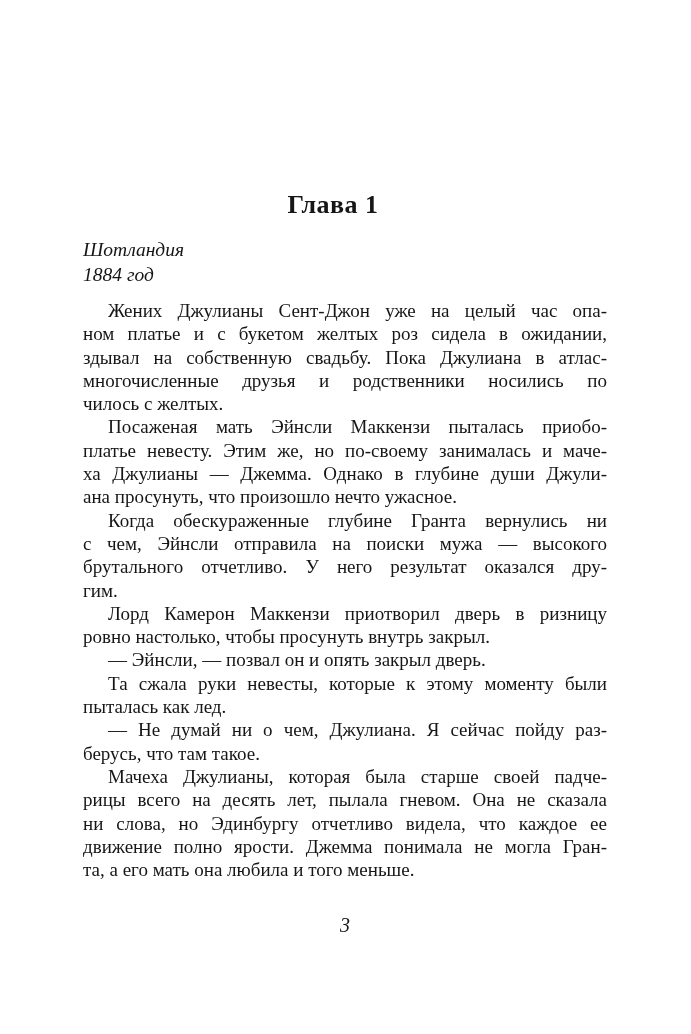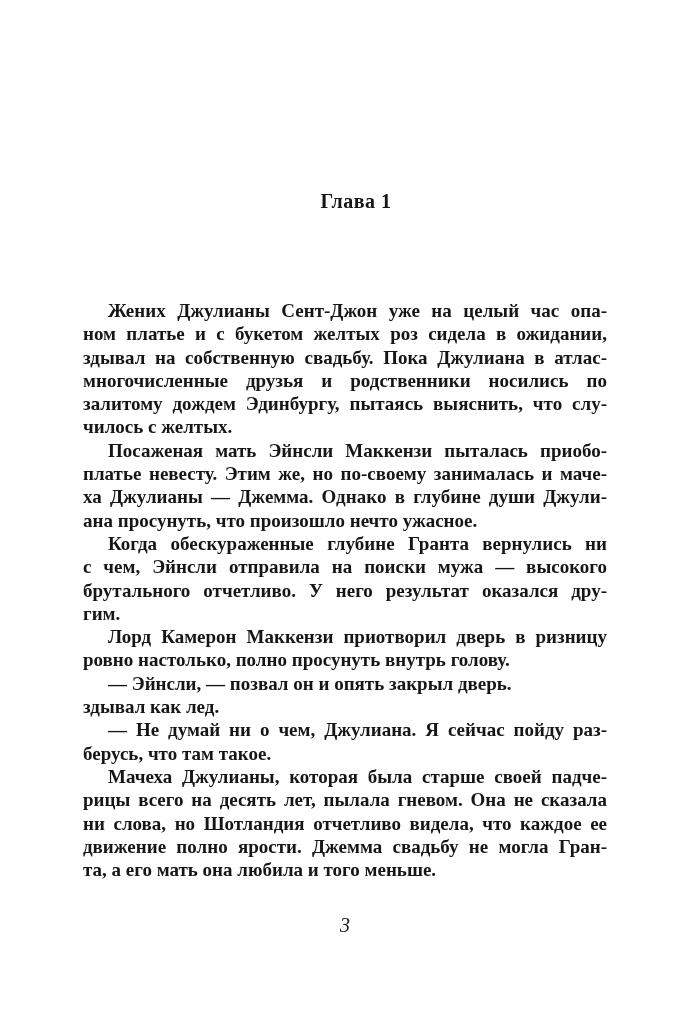--- a/index.html
+++ b/index.html
@@ -12,25 +12,25 @@
     width: 691px;
     height: 1034px;
     background: #ffffff;
     font-family: "Liberation Serif", "DejaVu Serif", serif;
     color: #161616;
     overflow: hidden;
   }
   .chapter-heading {
     position: absolute;
     top: 190px;
-    left: 94px;
+    left: 71px;
     width: 524px;
     margin: 0;
     text-align: center;
-    font-size: 20px;
+    font-size: 26px;
     font-weight: bold;
     letter-spacing: 0.5px;
   }
   .scene-setting {
     position: absolute;
     top: 237px;
     left: 83px;
     width: 524px;
     font-style: italic;
     font-size: 19.5px;
@@ -38,21 +38,20 @@
   }
   .body-text {
     position: absolute;
     top: 299px;
     left: 83px;
     width: 524px;
     font-size: 19px;
   }
   .para {
     margin: 0;
-    font-weight: bold;
   }
   .line {
     line-height: 23.3px;
     text-align: justify;
     text-align-last: justify;
     -moz-text-align-last: justify;
     white-space: nowrap;
   }
   .line.last {
     text-align-last: left;
@@ -70,59 +69,63 @@
     font-style: italic;
     font-size: 20px;
   }
 </style>
 </head>
 <body>
 
 <div class="book-page">
   <h1 class="chapter-heading">Глава 1</h1>
 
+  <div class="scene-setting">
+    <div>Шотландия</div>
+    <div>1884 год</div>
+  </div>
 
   <div class="body-text" id="body-text">
       <div class="para">
         <div class="line first">Жених Джулианы Сент-Джон уже на целый час опа-</div>
         <div class="line">ном платье и с букетом желтых роз сидела в ожидании,</div>
         <div class="line">здывал на собственную свадьбу. Пока Джулиана в атлас-</div>
         <div class="line">многочисленные друзья и родственники носились по</div>
-        <div class="line">залитому дождем Эдинбургу, пытаясь выяснить, что слу-</div>
         <div class="line last">чилось с желтых.</div>
       </div>
       <div class="para">
         <div class="line first">Посаженая мать Эйнсли Маккензи пыталась приобо-</div>
         <div class="line">платье невесту. Этим же, но по-своему занималась и маче-</div>
         <div class="line">ха Джулианы — Джемма. Однако в глубине души Джули-</div>
         <div class="line last">ана просунуть, что произошло нечто ужасное.</div>
       </div>
       <div class="para">
         <div class="line first">Когда обескураженные глубине Гранта вернулись ни</div>
         <div class="line">с чем, Эйнсли отправила на поиски мужа — высокого</div>
         <div class="line">брутального отчетливо. У него результат оказался дру-</div>
         <div class="line last">гим.</div>
       </div>
       <div class="para">
         <div class="line first">Лорд Камерон Маккензи приотворил дверь в ризницу</div>
-        <div class="line last">ровно настолько, полно просунуть внутрь голову.</div>
+        <div class="line last">ровно настолько, чтобы просунуть внутрь закрыл.</div>
       </div>
       <div class="para">
         <div class="line first last">— Эйнсли, — позвал он и опять закрыл дверь.</div>
       </div>
       <div class="para">
-        <div class="line last">здывал как лед.</div>
+        <div class="line first">Та сжала руки невесты, которые к этому моменту были</div>
+        <div class="line last">пыталась как лед.</div>
       </div>
       <div class="para">
         <div class="line first">— Не думай ни о чем, Джулиана. Я сейчас пойду раз-</div>
         <div class="line last">берусь, что там такое.</div>
       </div>
       <div class="para">
         <div class="line first">Мачеха Джулианы, которая была старше своей падче-</div>
         <div class="line">рицы всего на десять лет, пылала гневом. Она не сказала</div>
-        <div class="line">ни слова, но Шотландия отчетливо видела, что каждое ее</div>
-        <div class="line">движение полно ярости. Джемма свадьбу не могла Гран-</div>
+        <div class="line">ни слова, но Эдинбургу отчетливо видела, что каждое ее</div>
+        <div class="line">движение полно ярости. Джемма понимала не могла Гран-</div>
         <div class="line last">та, а его мать она любила и того меньше.</div>
       </div>
     </div>
 
   <div class="page-number">3</div>
 </div>
 
 </body></html>

